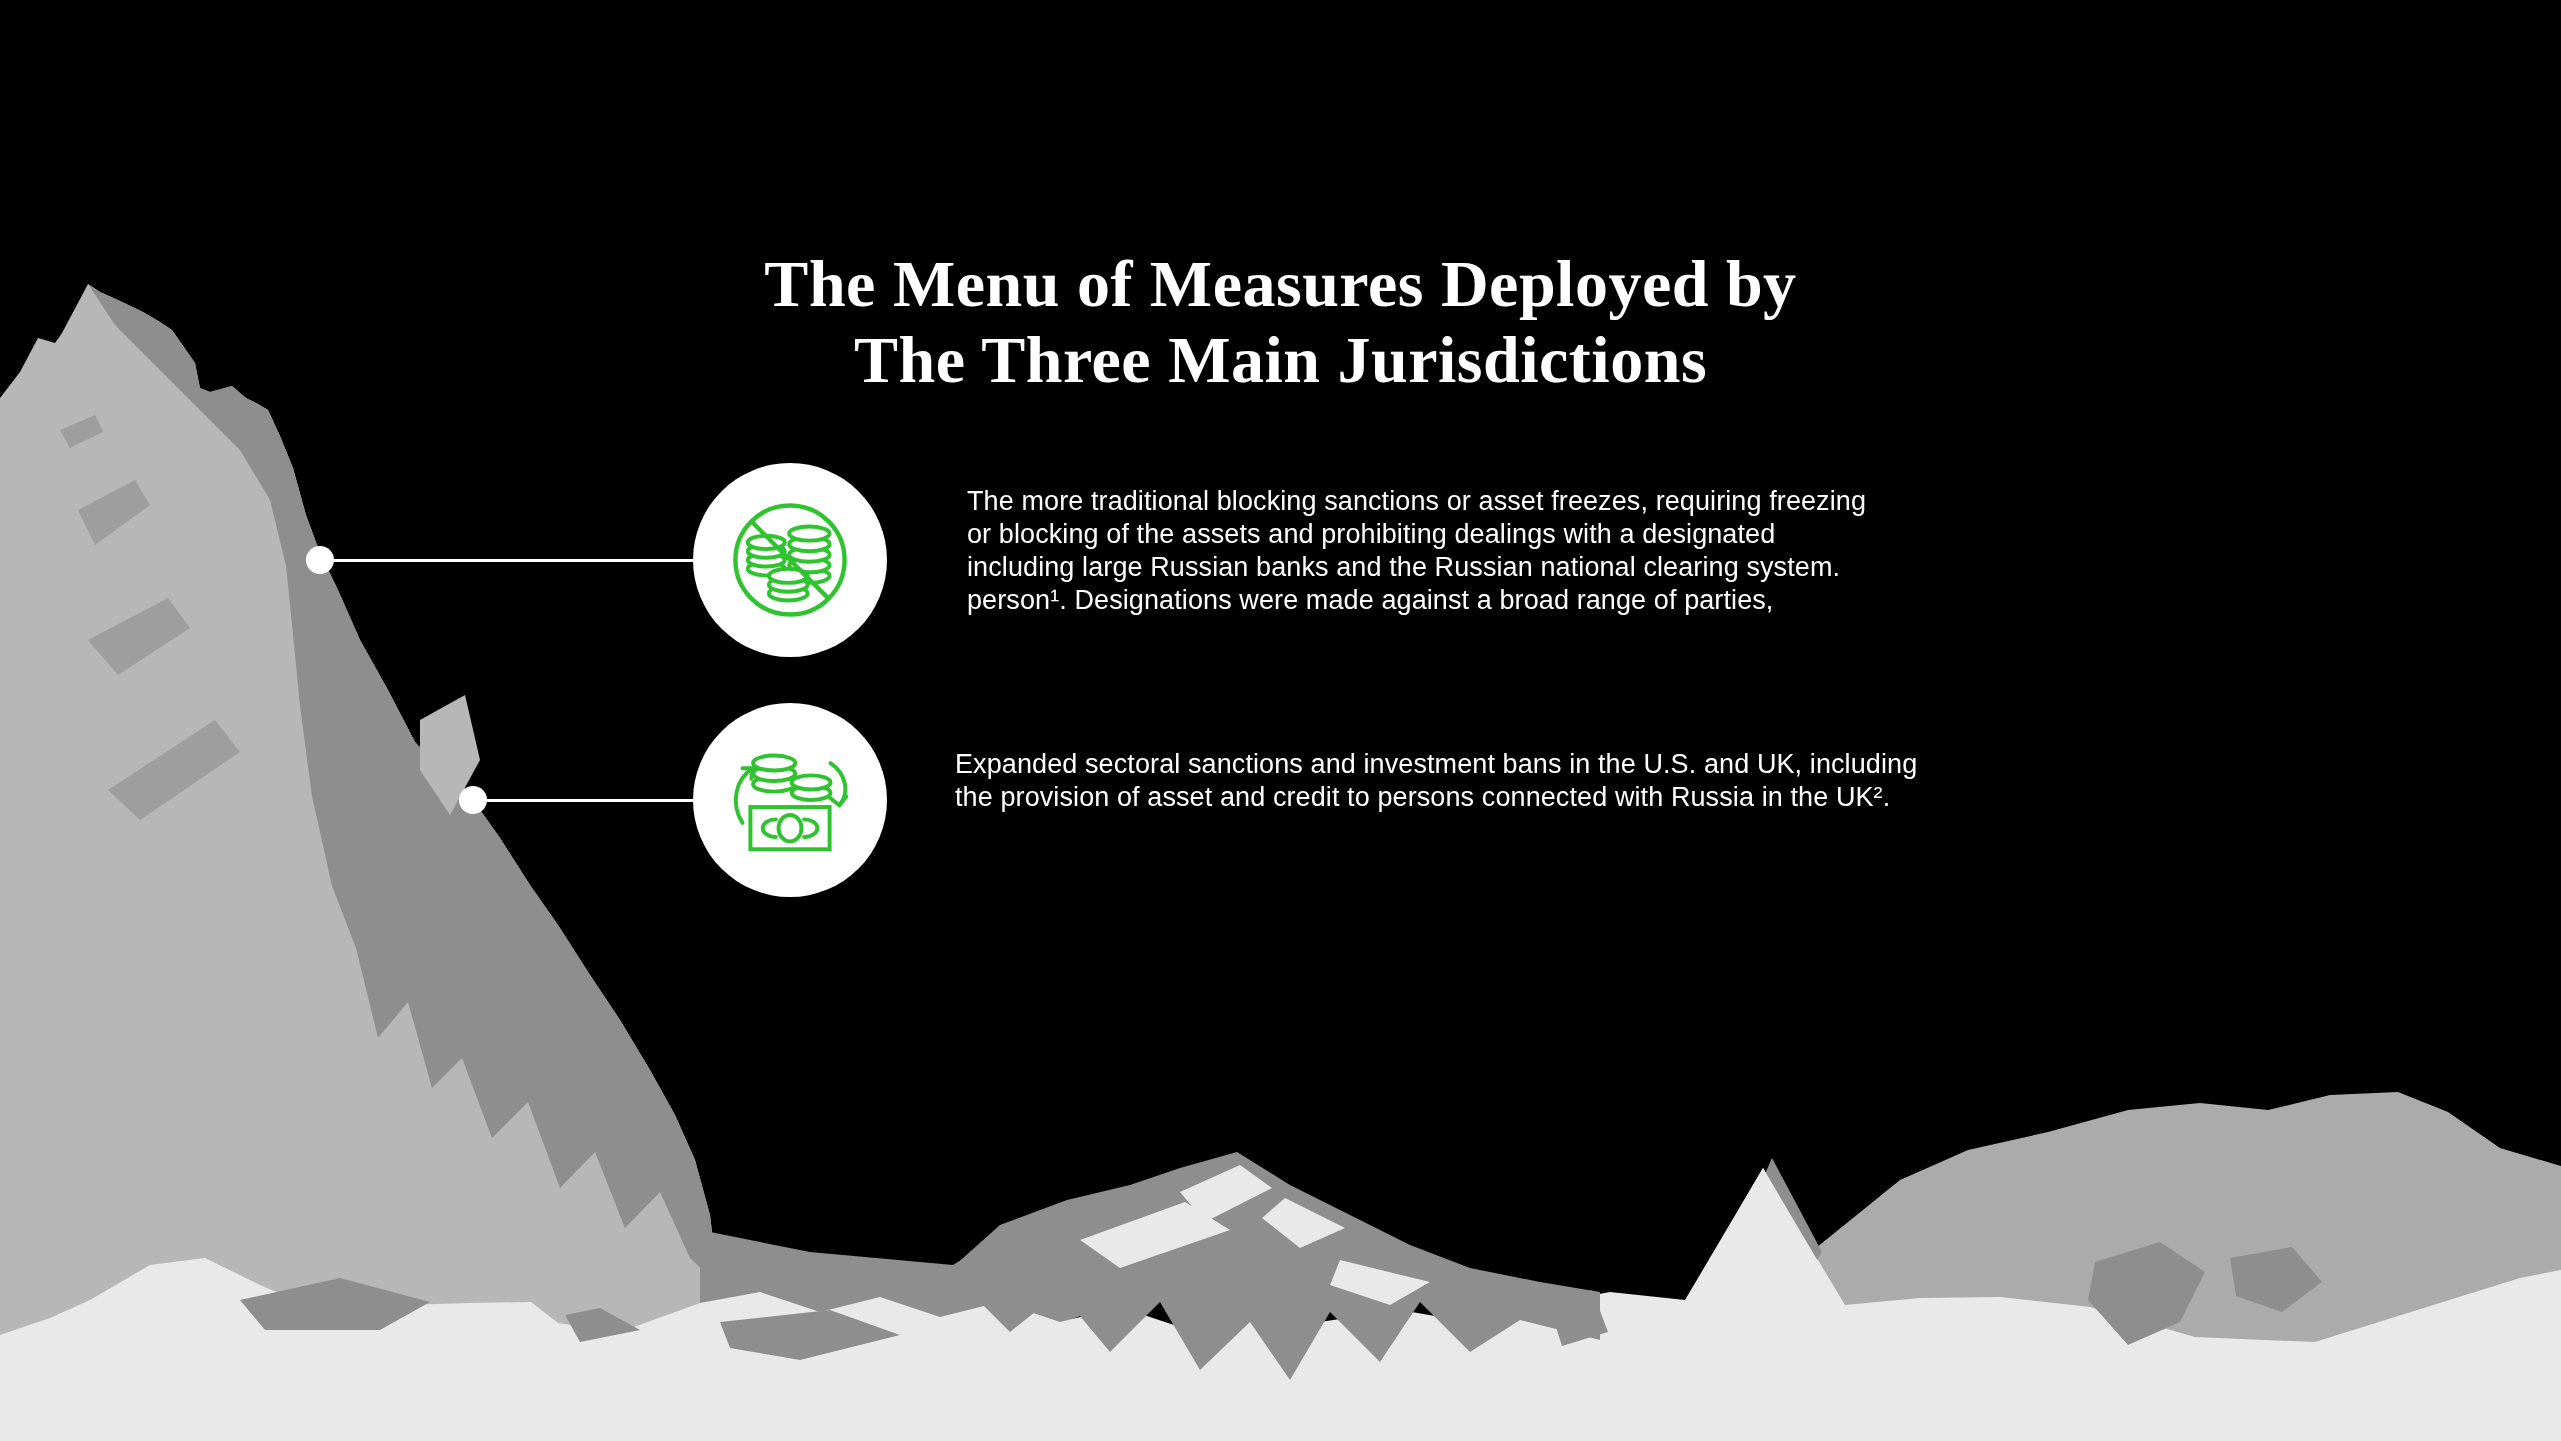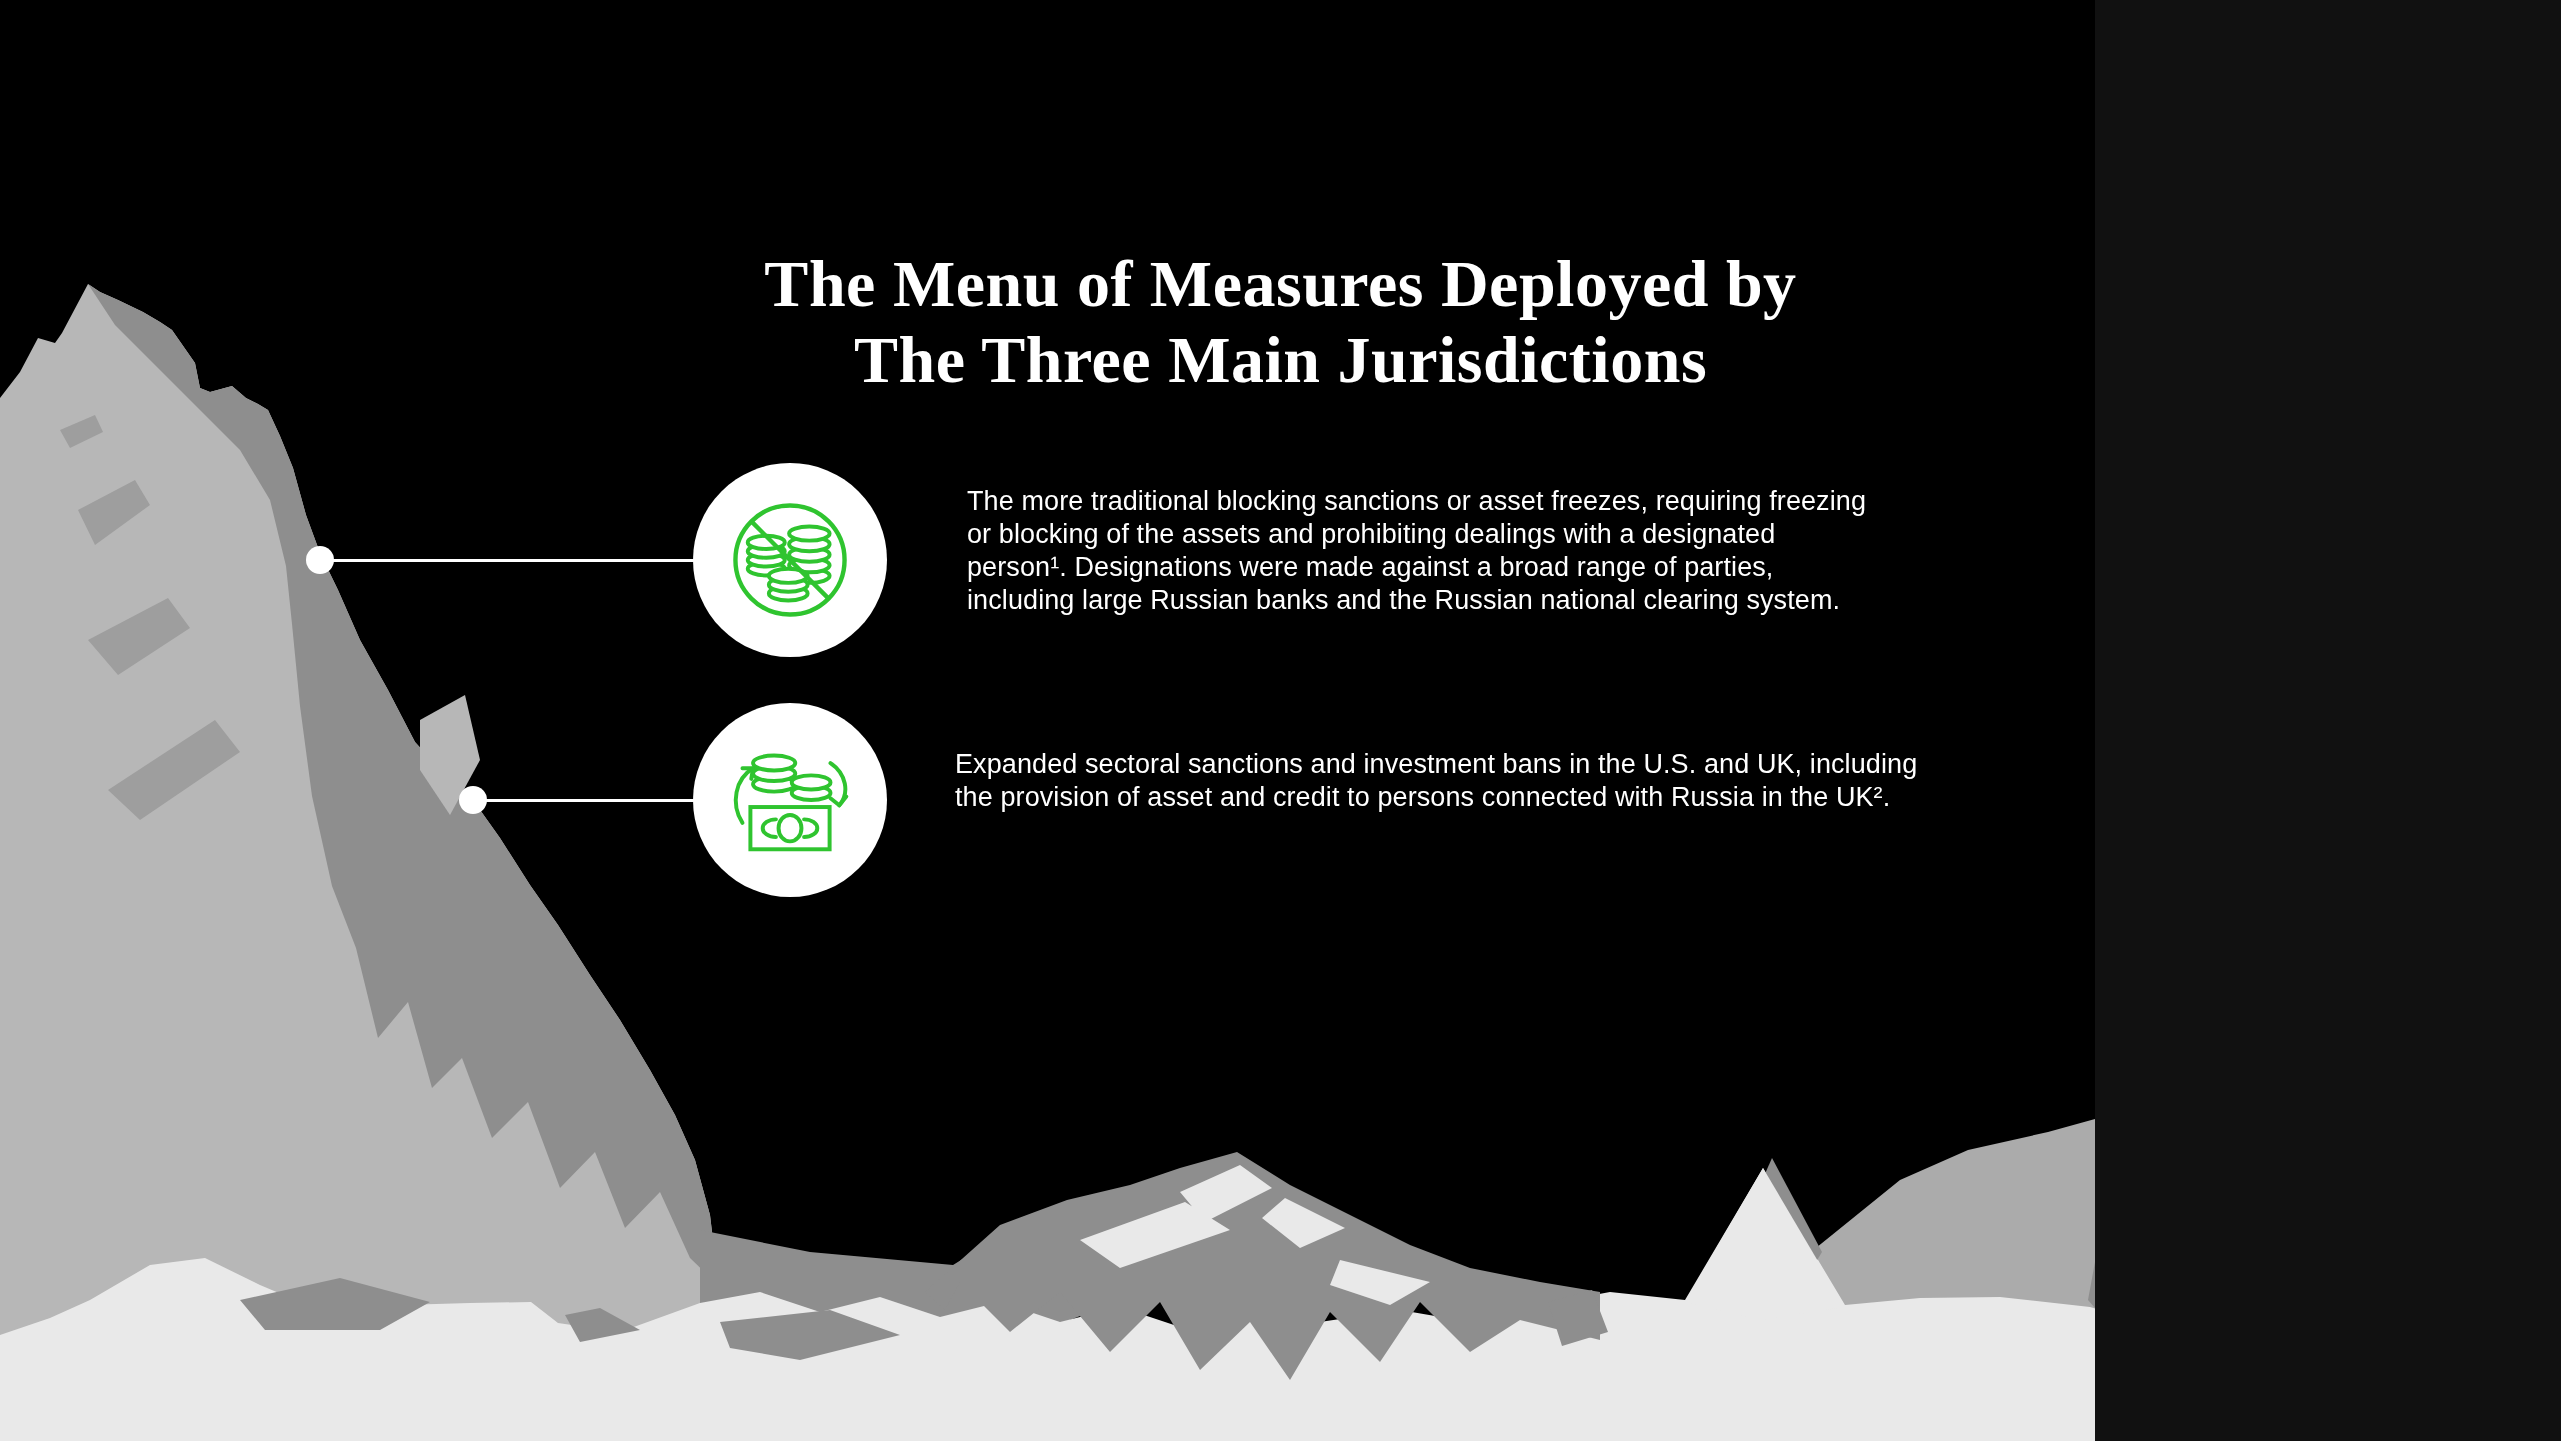--- a/index.html
+++ b/index.html
@@ -3,21 +3,21 @@
 <meta charset="utf-8">
 <style>
   :root{
     --background:#000000; --text:#FFFFFF; --accent-green:#2FC42F;
     --mountain-light:#B7B7B7; --mountain-mid:#ABABAB; --mountain-dark:#8E8E8E;
     --mountain-streak:#9E9E9E; --snow:#E9E9E9; --connector:#FFFFFF;
   }
   *{margin:0;padding:0;box-sizing:border-box;}
   html,body{background:#111;}
   .stage{
-    position:relative;width:2095px;height:1441px;overflow:hidden;
+    position:relative;width:2561px;height:1441px;overflow:hidden;
     background:var(--background);
     font-family:"Liberation Sans","DejaVu Sans",sans-serif;
   }
   .title{
     position:absolute;left:0;top:246px;width:2561px;
     text-align:center;color:var(--text);
     font-family:"Liberation Serif","DejaVu Serif",serif;
     font-weight:700;font-size:66px;line-height:76px;letter-spacing:0.5px;
   }
   .mountains{position:absolute;left:0;top:0;width:2561px;height:1441px;}
@@ -134,22 +134,22 @@
       </g>
 
       <circle class="g-stroke" cx="0" cy="0" r="62" style="stroke-width:5"></circle>
       <line class="g-stroke" x1="-43" y1="-43" x2="43" y2="43" style="stroke-width:5"></line>
     </svg>
   </div>
 
   <div class="measure-text" style="left:955px;top:485px;margin-left:12px;">
     <div>The more traditional blocking sanctions or asset freezes, requiring freezing</div>
     <div>or blocking of the assets and prohibiting dealings with a designated</div>
+    <div>including large Russian banks and the Russian national clearing system.</div>
     <div>person¹. Designations were made against a broad range of parties,</div>
-    <div>including large Russian banks and the Russian national clearing system.</div>
   </div>
 
   <div class="connector-line" style="left:473px;top:799px;width:225px;"></div>
   <div class="connector-dot" style="left:459px;top:786px;"></div>
 
   <div class="icon-circle" style="left:693px;top:703px;">
     <svg viewBox="-100 -100 200 200" aria-hidden="true">
 
       <g>
         <ellipse class="g-coin" cx="-18" cy="-18" rx="24" ry="8.5"></ellipse>

